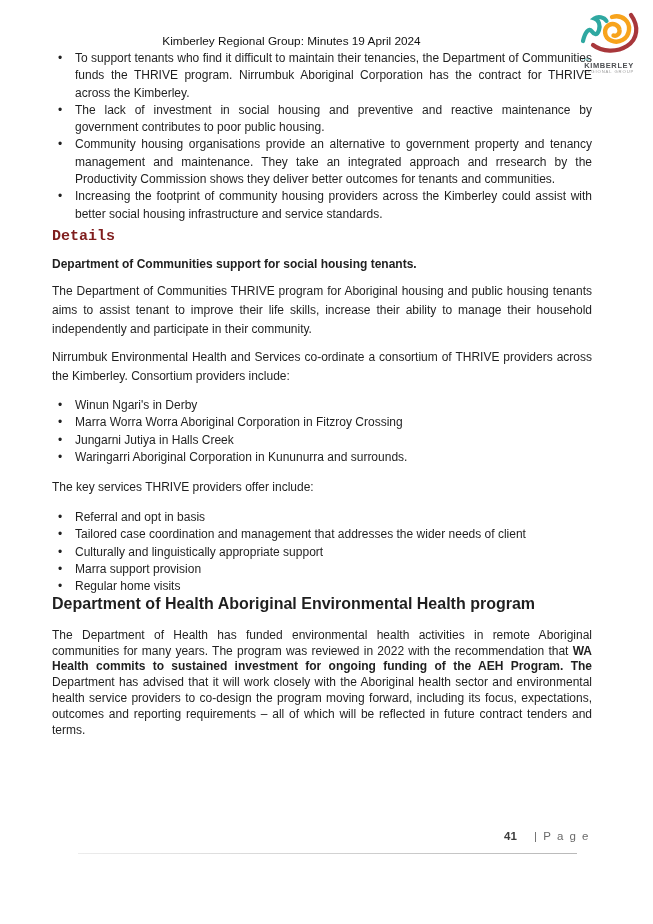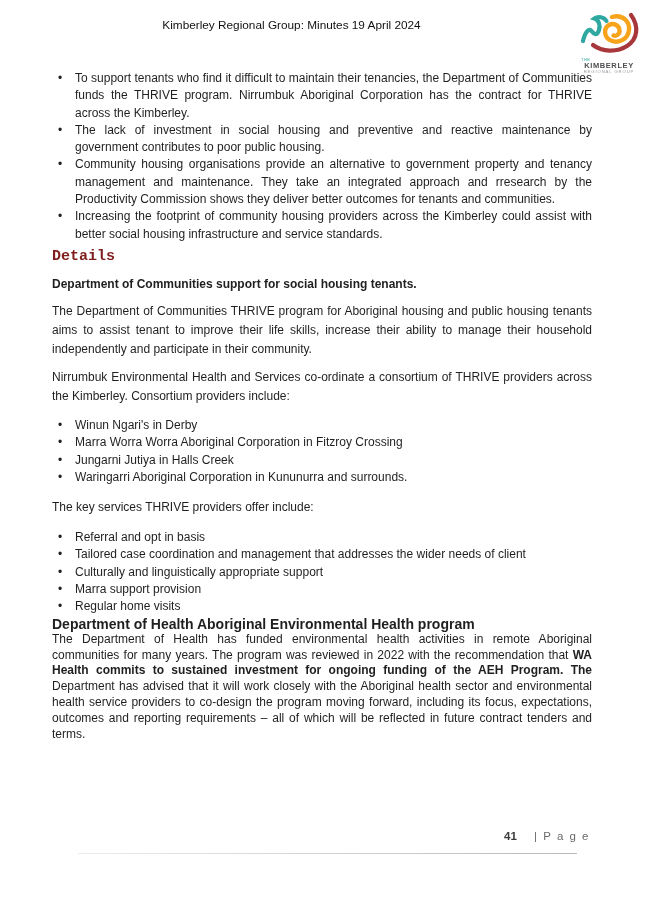--- a/index.html
+++ b/index.html
@@ -11,21 +11,21 @@
   .page {
     position: relative;
     width: 653px;
     height: 924px;
     background: #ffffff;
     overflow: hidden;
   }
   .content { margin: 0 61px 0 52px; }
 
   
-  .header { padding-top: 16px; margin-bottom: 36px; }
+  .header { padding-top: 32px; }
   .header-title {
     font-size: 11.8px;
     color: #111;
     text-align: center;
     margin-right: 70px;
     line-height: 18px;
   }
   .logo {
     position: absolute;
     top: 10px;
@@ -74,24 +74,24 @@
     font-weight: 700;
     margin-bottom: 9px;
   }
   .para { line-height: 19px; margin-bottom: 9px; }
   .para-2 { margin-bottom: 11px; }
   ul.providers-list { margin-bottom: 12px; }
   .services-intro { line-height: 19px; margin-bottom: 12px; }
   ul.services-list { margin-bottom: 0; }
 
   .doh-heading {
-    font-size: 14px;
+    font-size: 16px;
     line-height: 16px;
     font-weight: 700;
-    margin-bottom: 0;
+    margin-bottom: 16px;
   }
   .doh-para { line-height: 15.9px; margin-bottom: 12px; }
   .doh-para .bold-run { font-weight: 700; }
 
   
   .footer-text {
     position: absolute;
     top: 830px;
     right: 63px;
     font-size: 11.5px;

